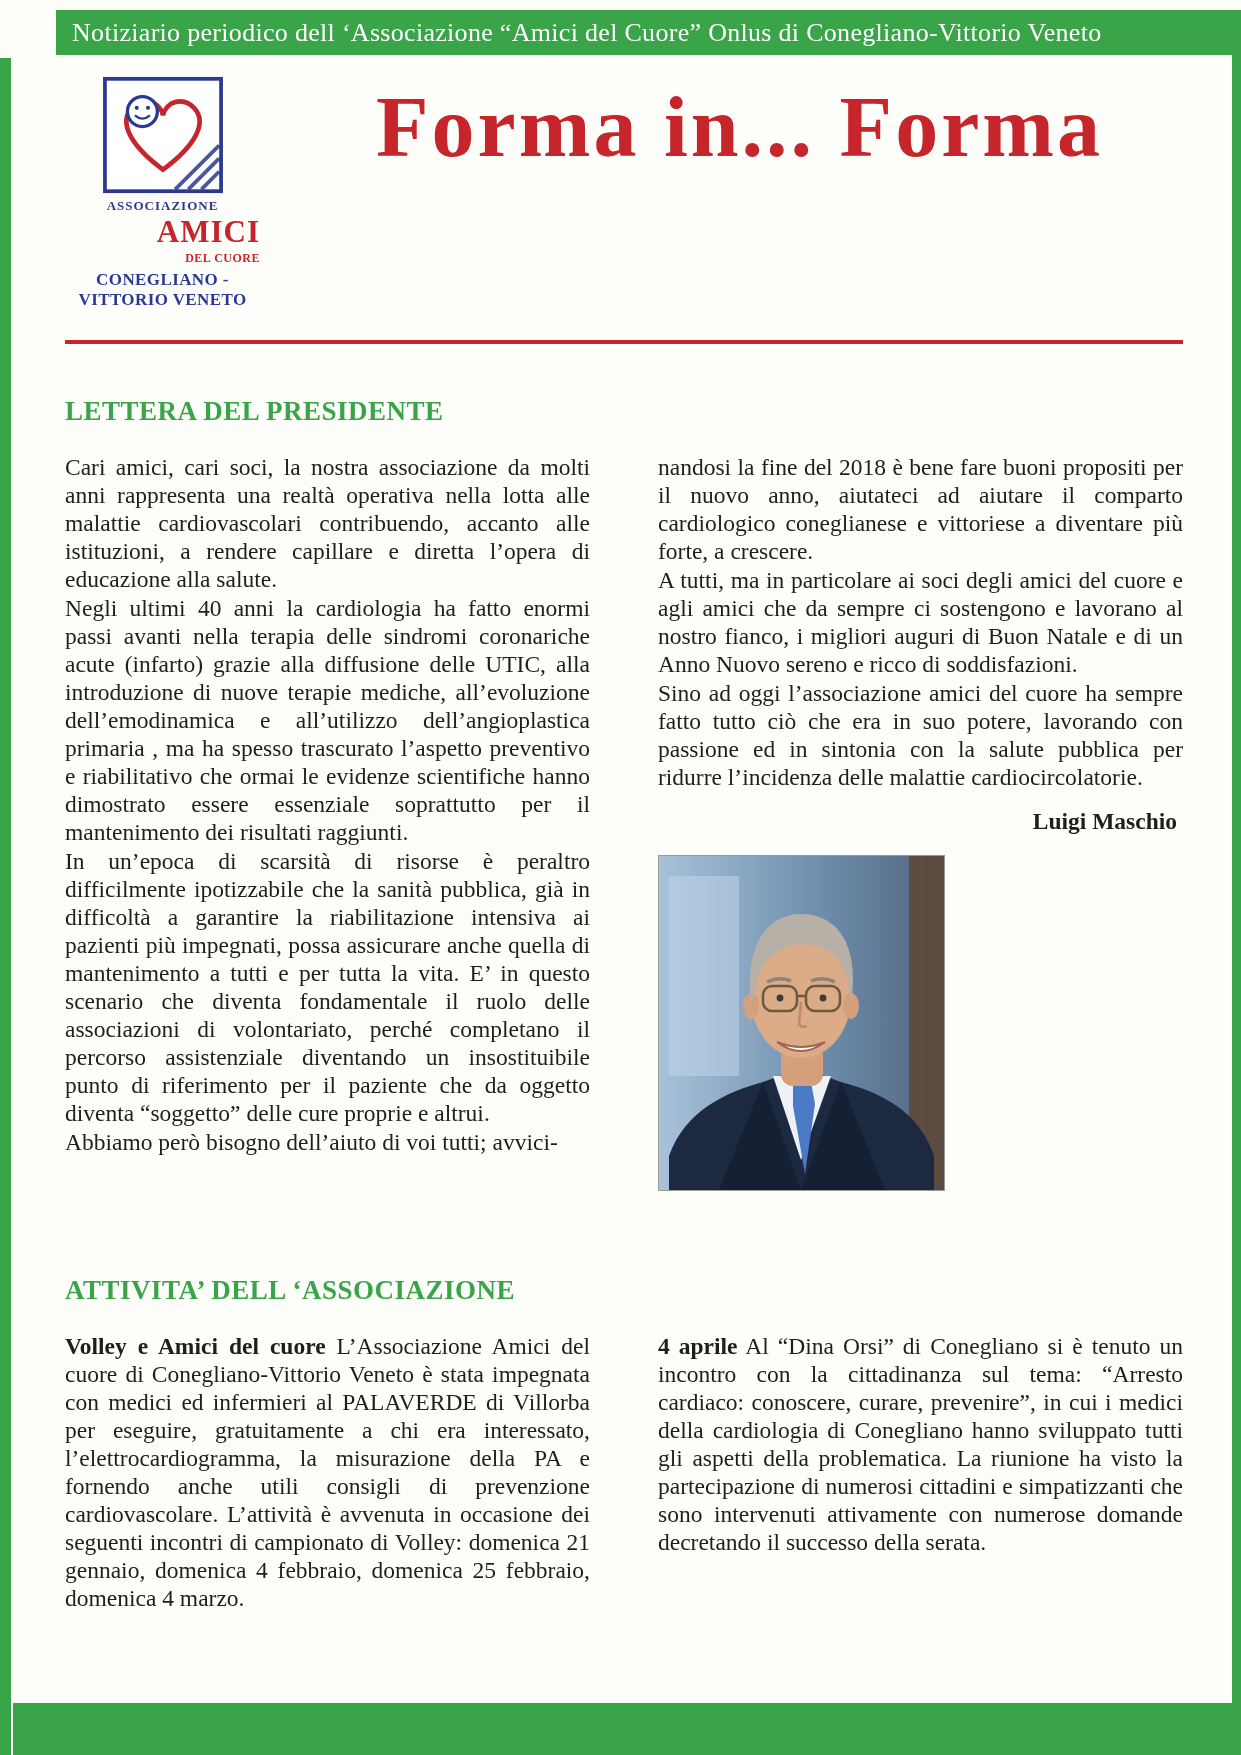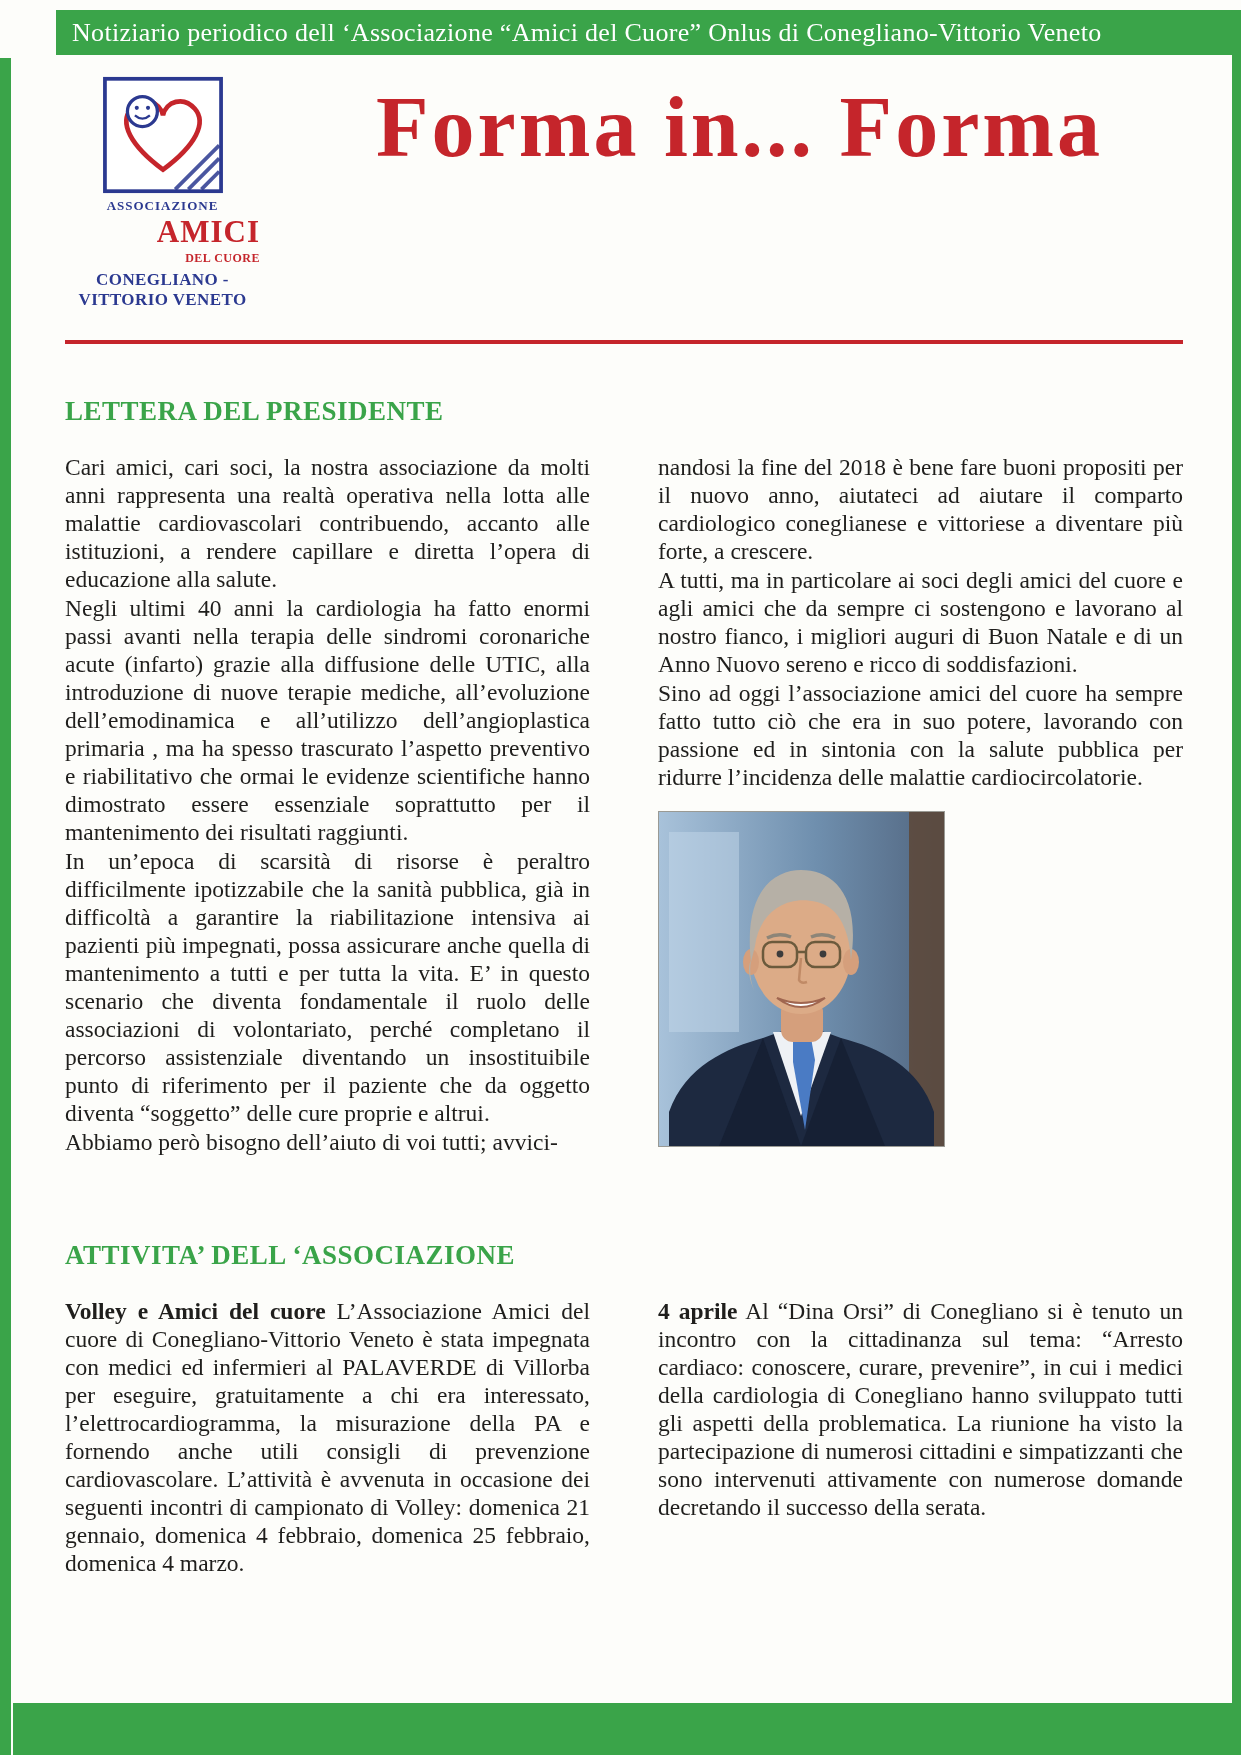--- a/index.html
+++ b/index.html
@@ -132,20 +132,21 @@
         <div class="col">
           <p>Cari amici, cari soci, la nostra associazione da molti anni rappresenta una realtà operativa nella lotta alle malattie cardiovascolari contribuendo, accanto alle istituzioni, a rendere capillare e diretta l’opera di educazione alla salute.</p>
           <p>Negli ultimi 40 anni la cardiologia ha fatto enormi passi avanti nella terapia delle sindromi coronariche acute (infarto) grazie alla diffusione delle UTIC, alla introduzione di nuove terapie mediche, all’evoluzione dell’emodinamica e all’utilizzo dell’angioplastica primaria , ma ha spesso trascurato l’aspetto preventivo e riabilitativo che ormai le evidenze scientifiche hanno dimostrato essere essenziale soprattutto per il mantenimento dei risultati raggiunti.</p>
           <p>In un’epoca di scarsità di risorse è peraltro difficilmente ipotizzabile che la sanità pubblica, già in difficoltà a garantire la riabilitazione intensiva ai pazienti più impegnati, possa assicurare anche quella di mantenimento a tutti e per tutta la vita. E’ in questo scenario che diventa fondamentale il ruolo delle associazioni di volontariato, perché completano il percorso assistenziale diventando un insostituibile punto di riferimento per il paziente che da oggetto diventa “soggetto” delle cure proprie e altrui.</p>
           <p>Abbiamo però bisogno dell’aiuto di voi tutti; avvici-</p>
         </div>
         <div class="col">
           <p>nandosi la fine del 2018 è bene fare buoni propositi per il nuovo anno, aiutateci ad aiutare il comparto cardiologico coneglianese e vittoriese a diventare più forte, a crescere.</p>
           <p>A tutti, ma in particolare ai soci degli amici del cuore e agli amici che da sempre ci sostengono e lavorano al nostro fianco, i migliori auguri di Buon Natale e di un Anno Nuovo sereno e ricco di soddisfazioni.</p>
           <p>Sino ad oggi l’associazione amici del cuore ha sempre fatto tutto ciò che era in suo potere, lavorando con passione ed in sintonia con la salute pubblica per ridurre l’incidenza delle malattie cardiocircolatorie.</p>
+          <p class="signature">Luigi Maschio</p>
           <figure class="president-photo">
             <svg width="285" height="334" viewBox="0 0 285 334">
               <defs>
                 <linearGradient id="bgGrad" x1="0" y1="0" x2="1" y2="0">
                   <stop offset="0" stop-color="#a8c2da"></stop>
                   <stop offset="0.55" stop-color="#6f8fae"></stop>
                   <stop offset="1" stop-color="#51657f"></stop>
                 </linearGradient>
               </defs>
               <rect x="0" y="0" width="285" height="334" fill="url(#bgGrad)"></rect>

